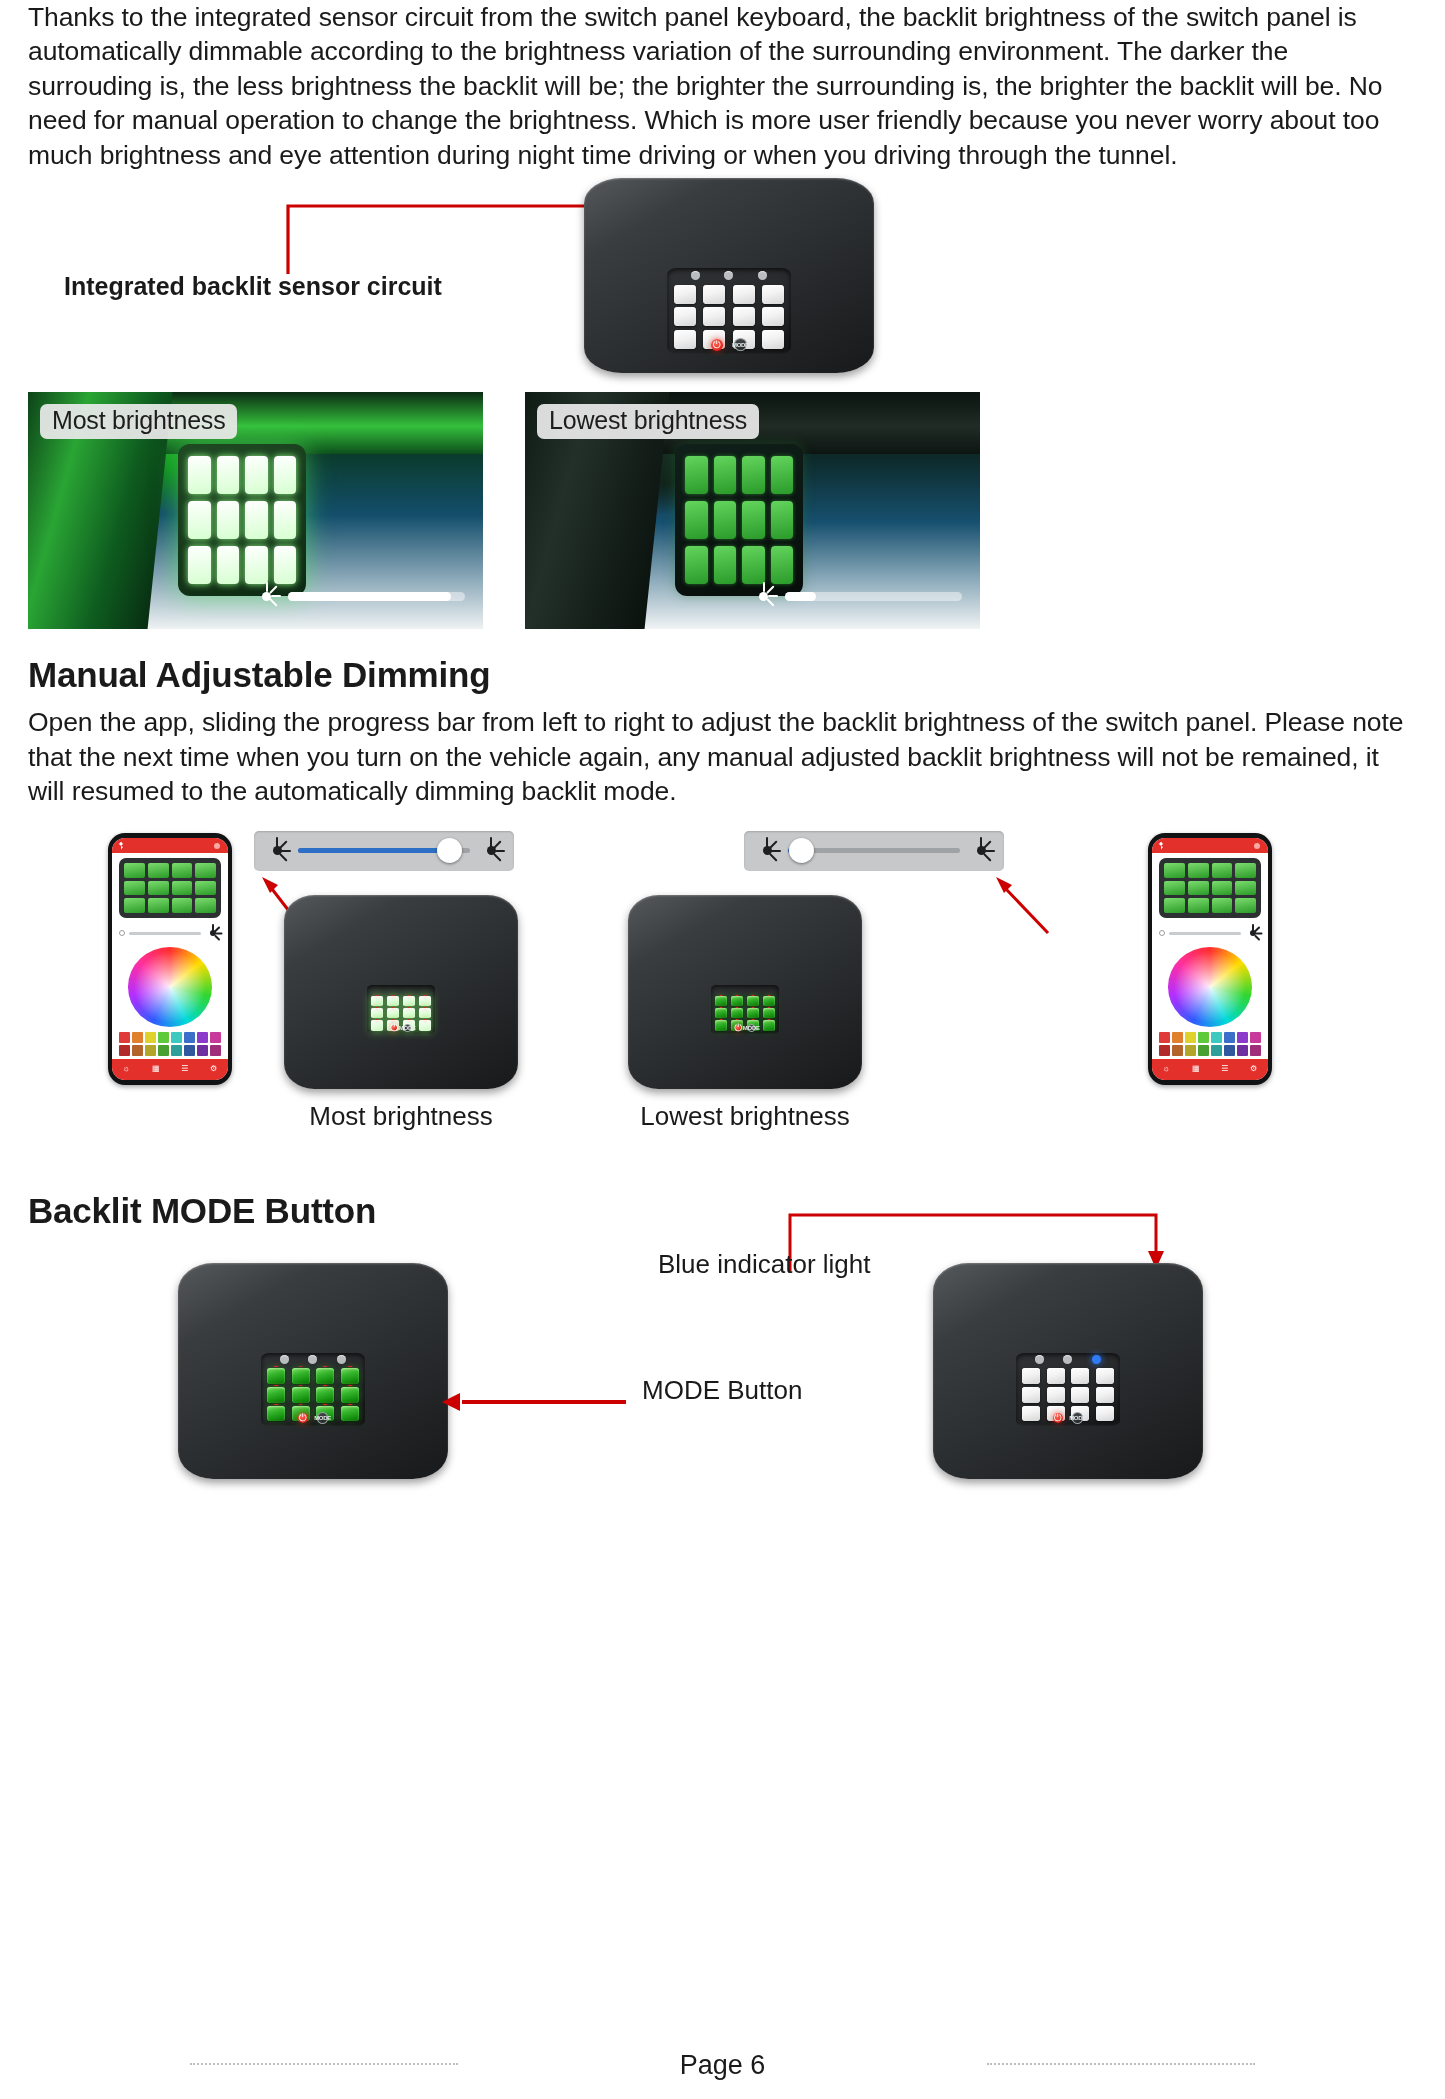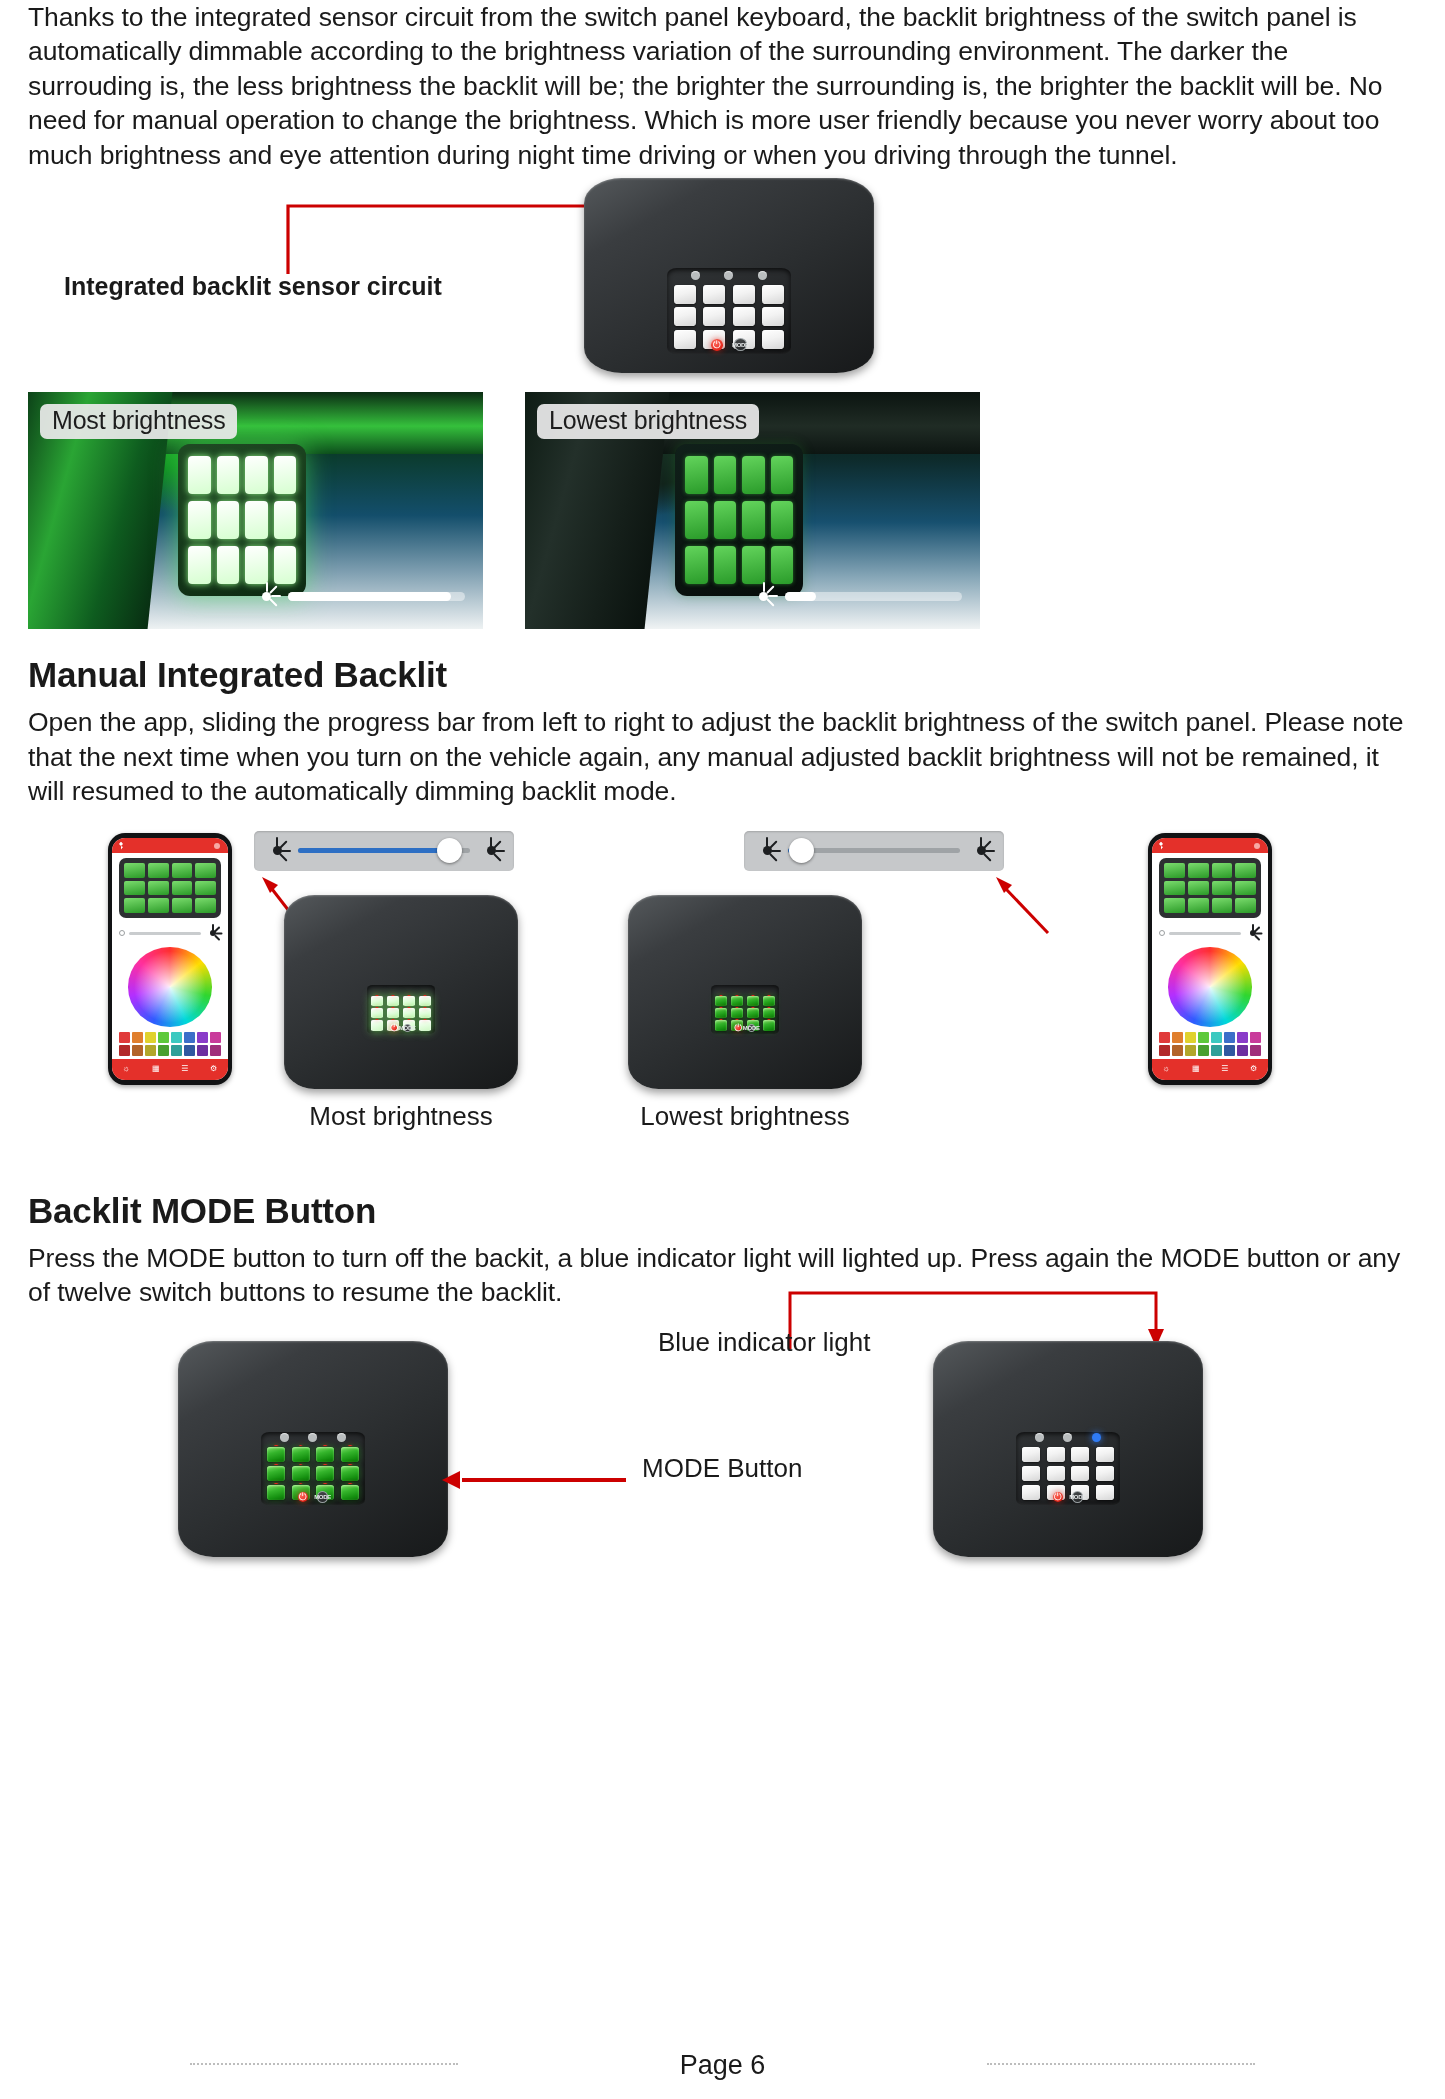--- a/index.html
+++ b/index.html
@@ -421,21 +421,21 @@
           <span style="transform:rotate(135deg) translateY(-9px)"></span>
         </span>
         <span class="hudbar">
           <span class="fill" id="hud2" style="width:18%"></span>
         </span>
       </div>
     </div>
   </div>
 
   
-  <h2 class="sec" style="margin-top:26px;">Manual Integrated Backlit</h2>
+  <h2 class="sec" style="margin-top:26px;">Manual Adjustable Dimming</h2>
   <p class="body">Open the app, sliding the progress bar from left to right to adjust the backlit brightness of the switch panel. Please note that the next time when you turn on the vehicle again, any manual adjusted backlit brightness will not be remained, it will resumed to the automatically dimming backlit mode.</p>
 
   
   <div style="position:relative; height:350px; margin-top:14px;">
 
     <div class="phone" style="position:absolute; left:80px; top:10px;">
       <div class="screen">
         <div class="topbar"></div>
         <div class="devbox">
           <div class="g">
@@ -704,21 +704,20 @@
           <span>
               <b>⚙</b>
             </span>
         </div>
       </div>
     </div>
   </div>
 
   
   <h2 class="sec" style="margin-top:18px;">Backlit MODE Button</h2>
-  <p class="body">Press the MODE button to turn off the backit, a blue indicator light will lighted up. Press again the MODE button or any of twelve switch buttons to resume the backlit.</p>
 
   
   <div style="position:relative; height:260px; margin-top:10px;">
 
     <div class="panel" style="position:absolute; left:150px; top:22px; width:270px; height:216px;">
       <div class="inner">
         <div class="dot-row">
           <span class="sensor-dot"></span>
           <span class="sensor-dot"></span>
           <span class="sensor-dot"></span>

